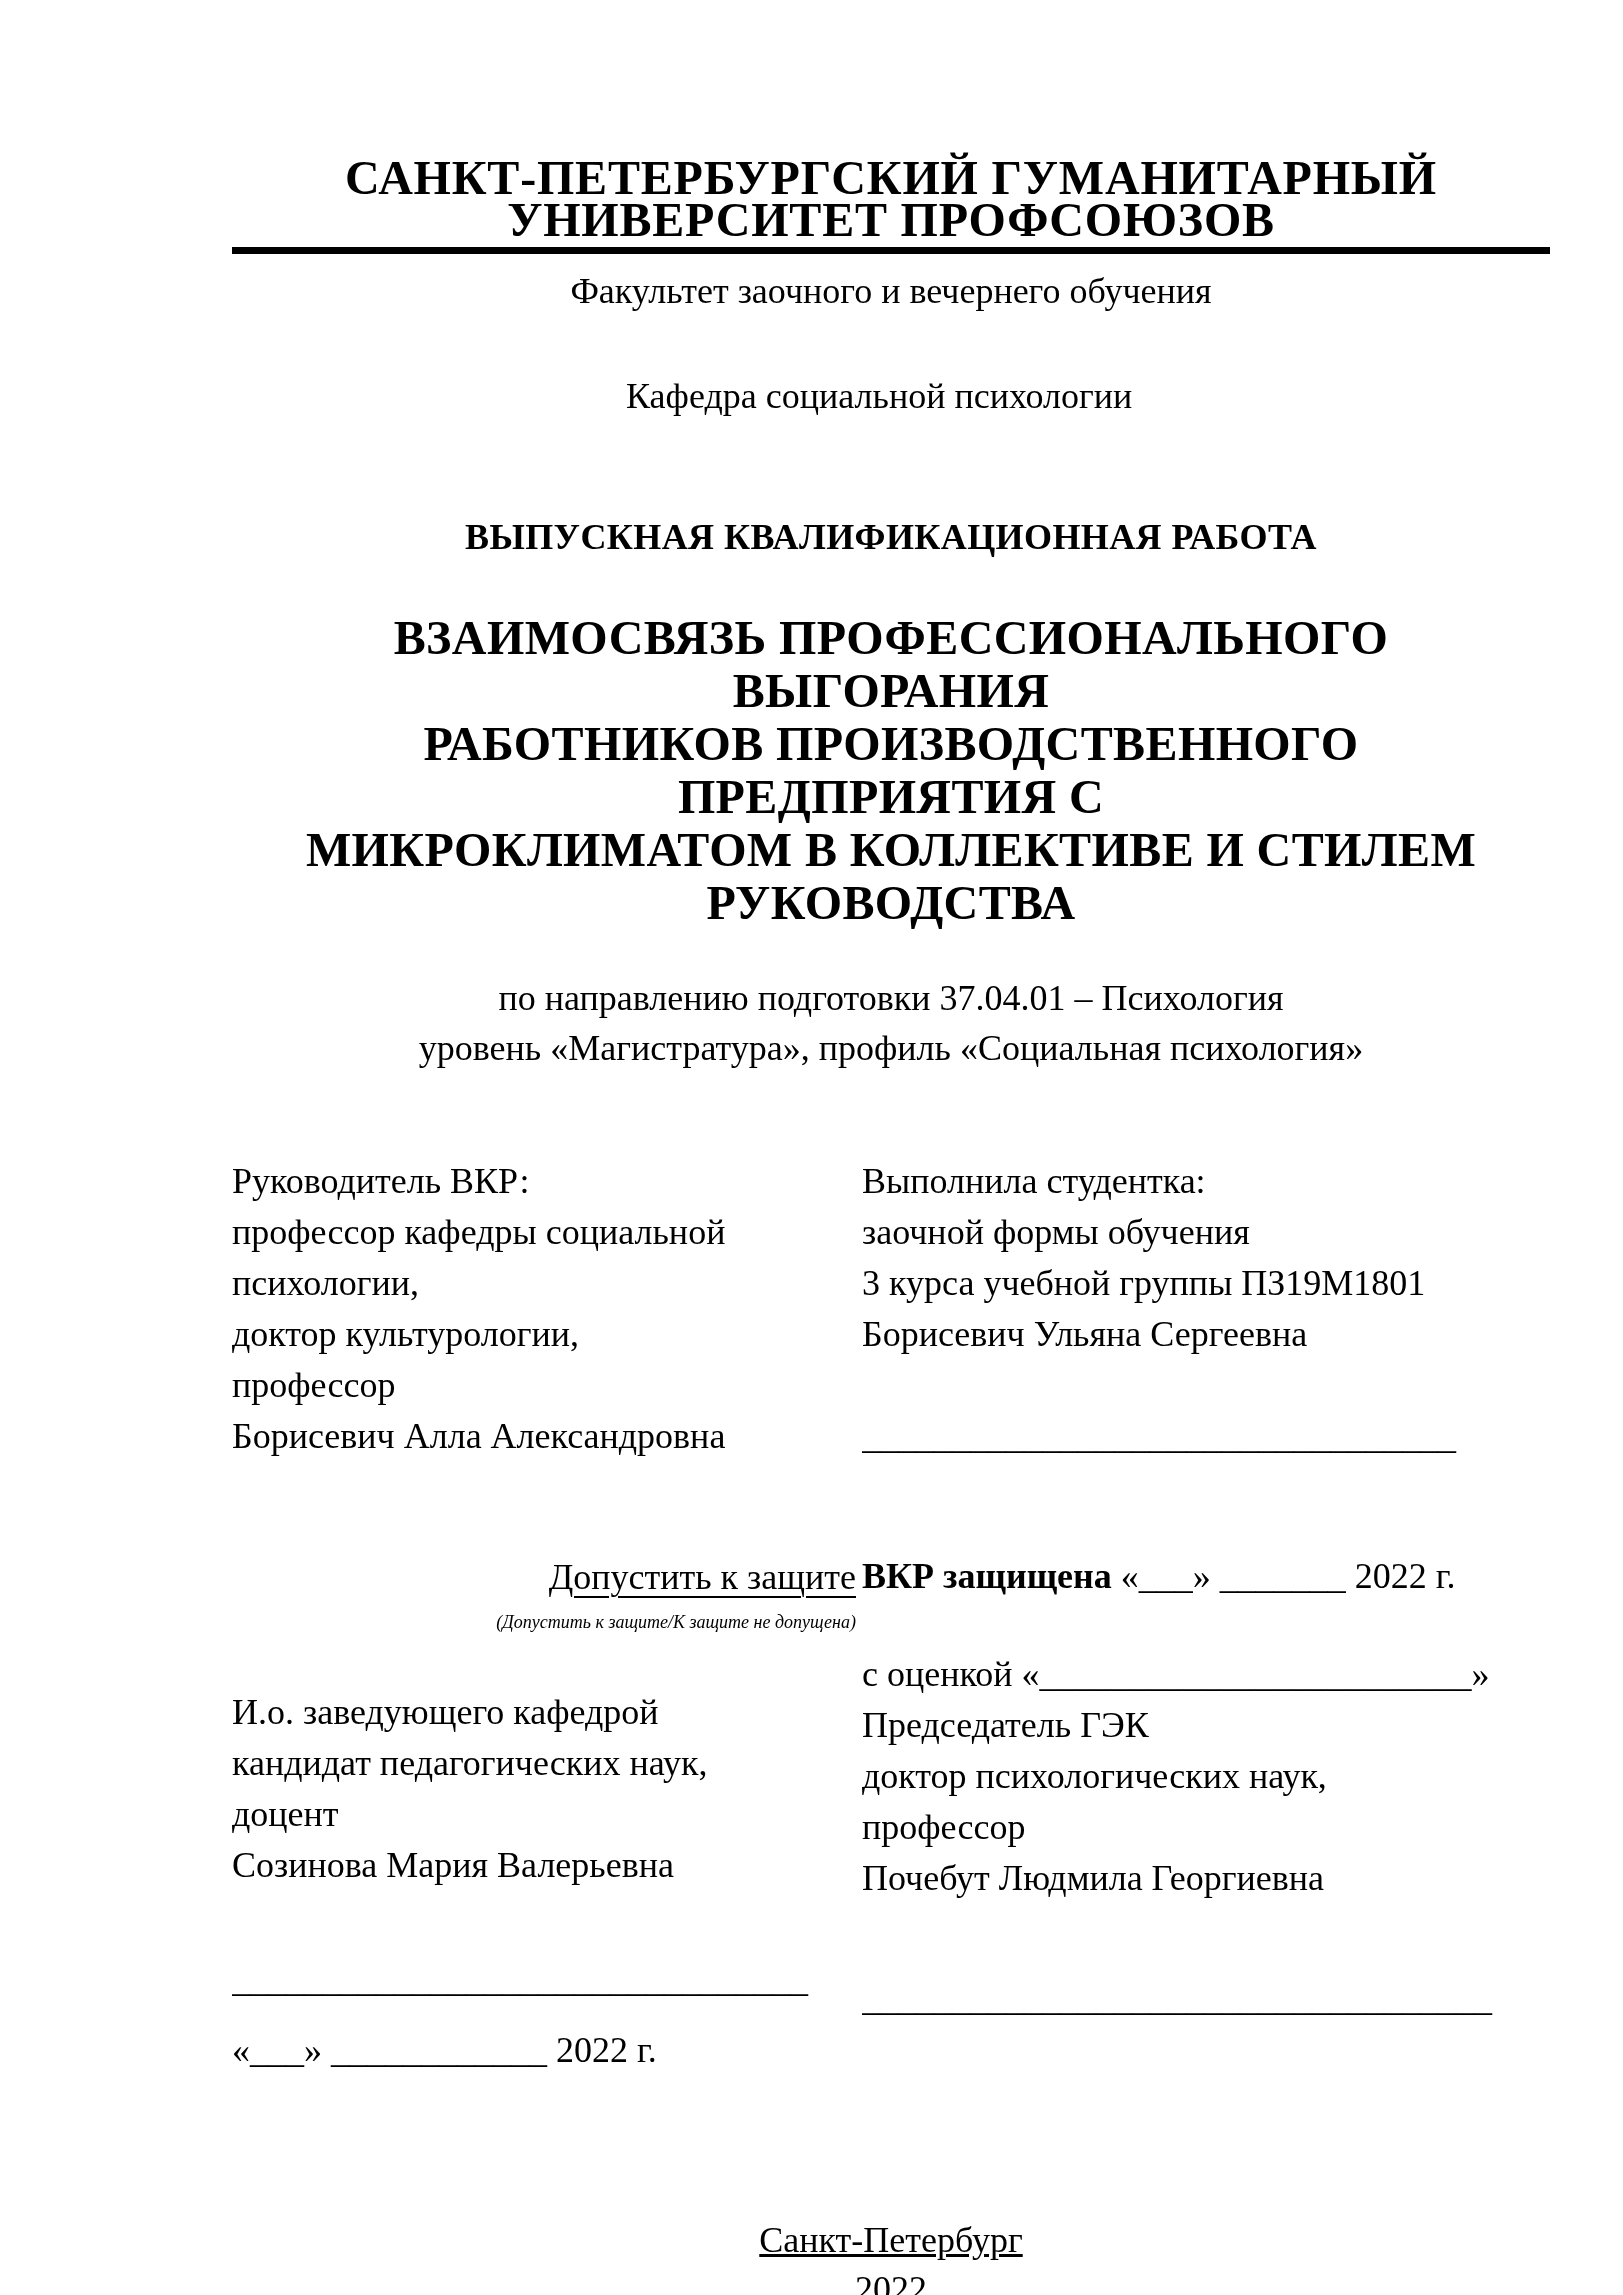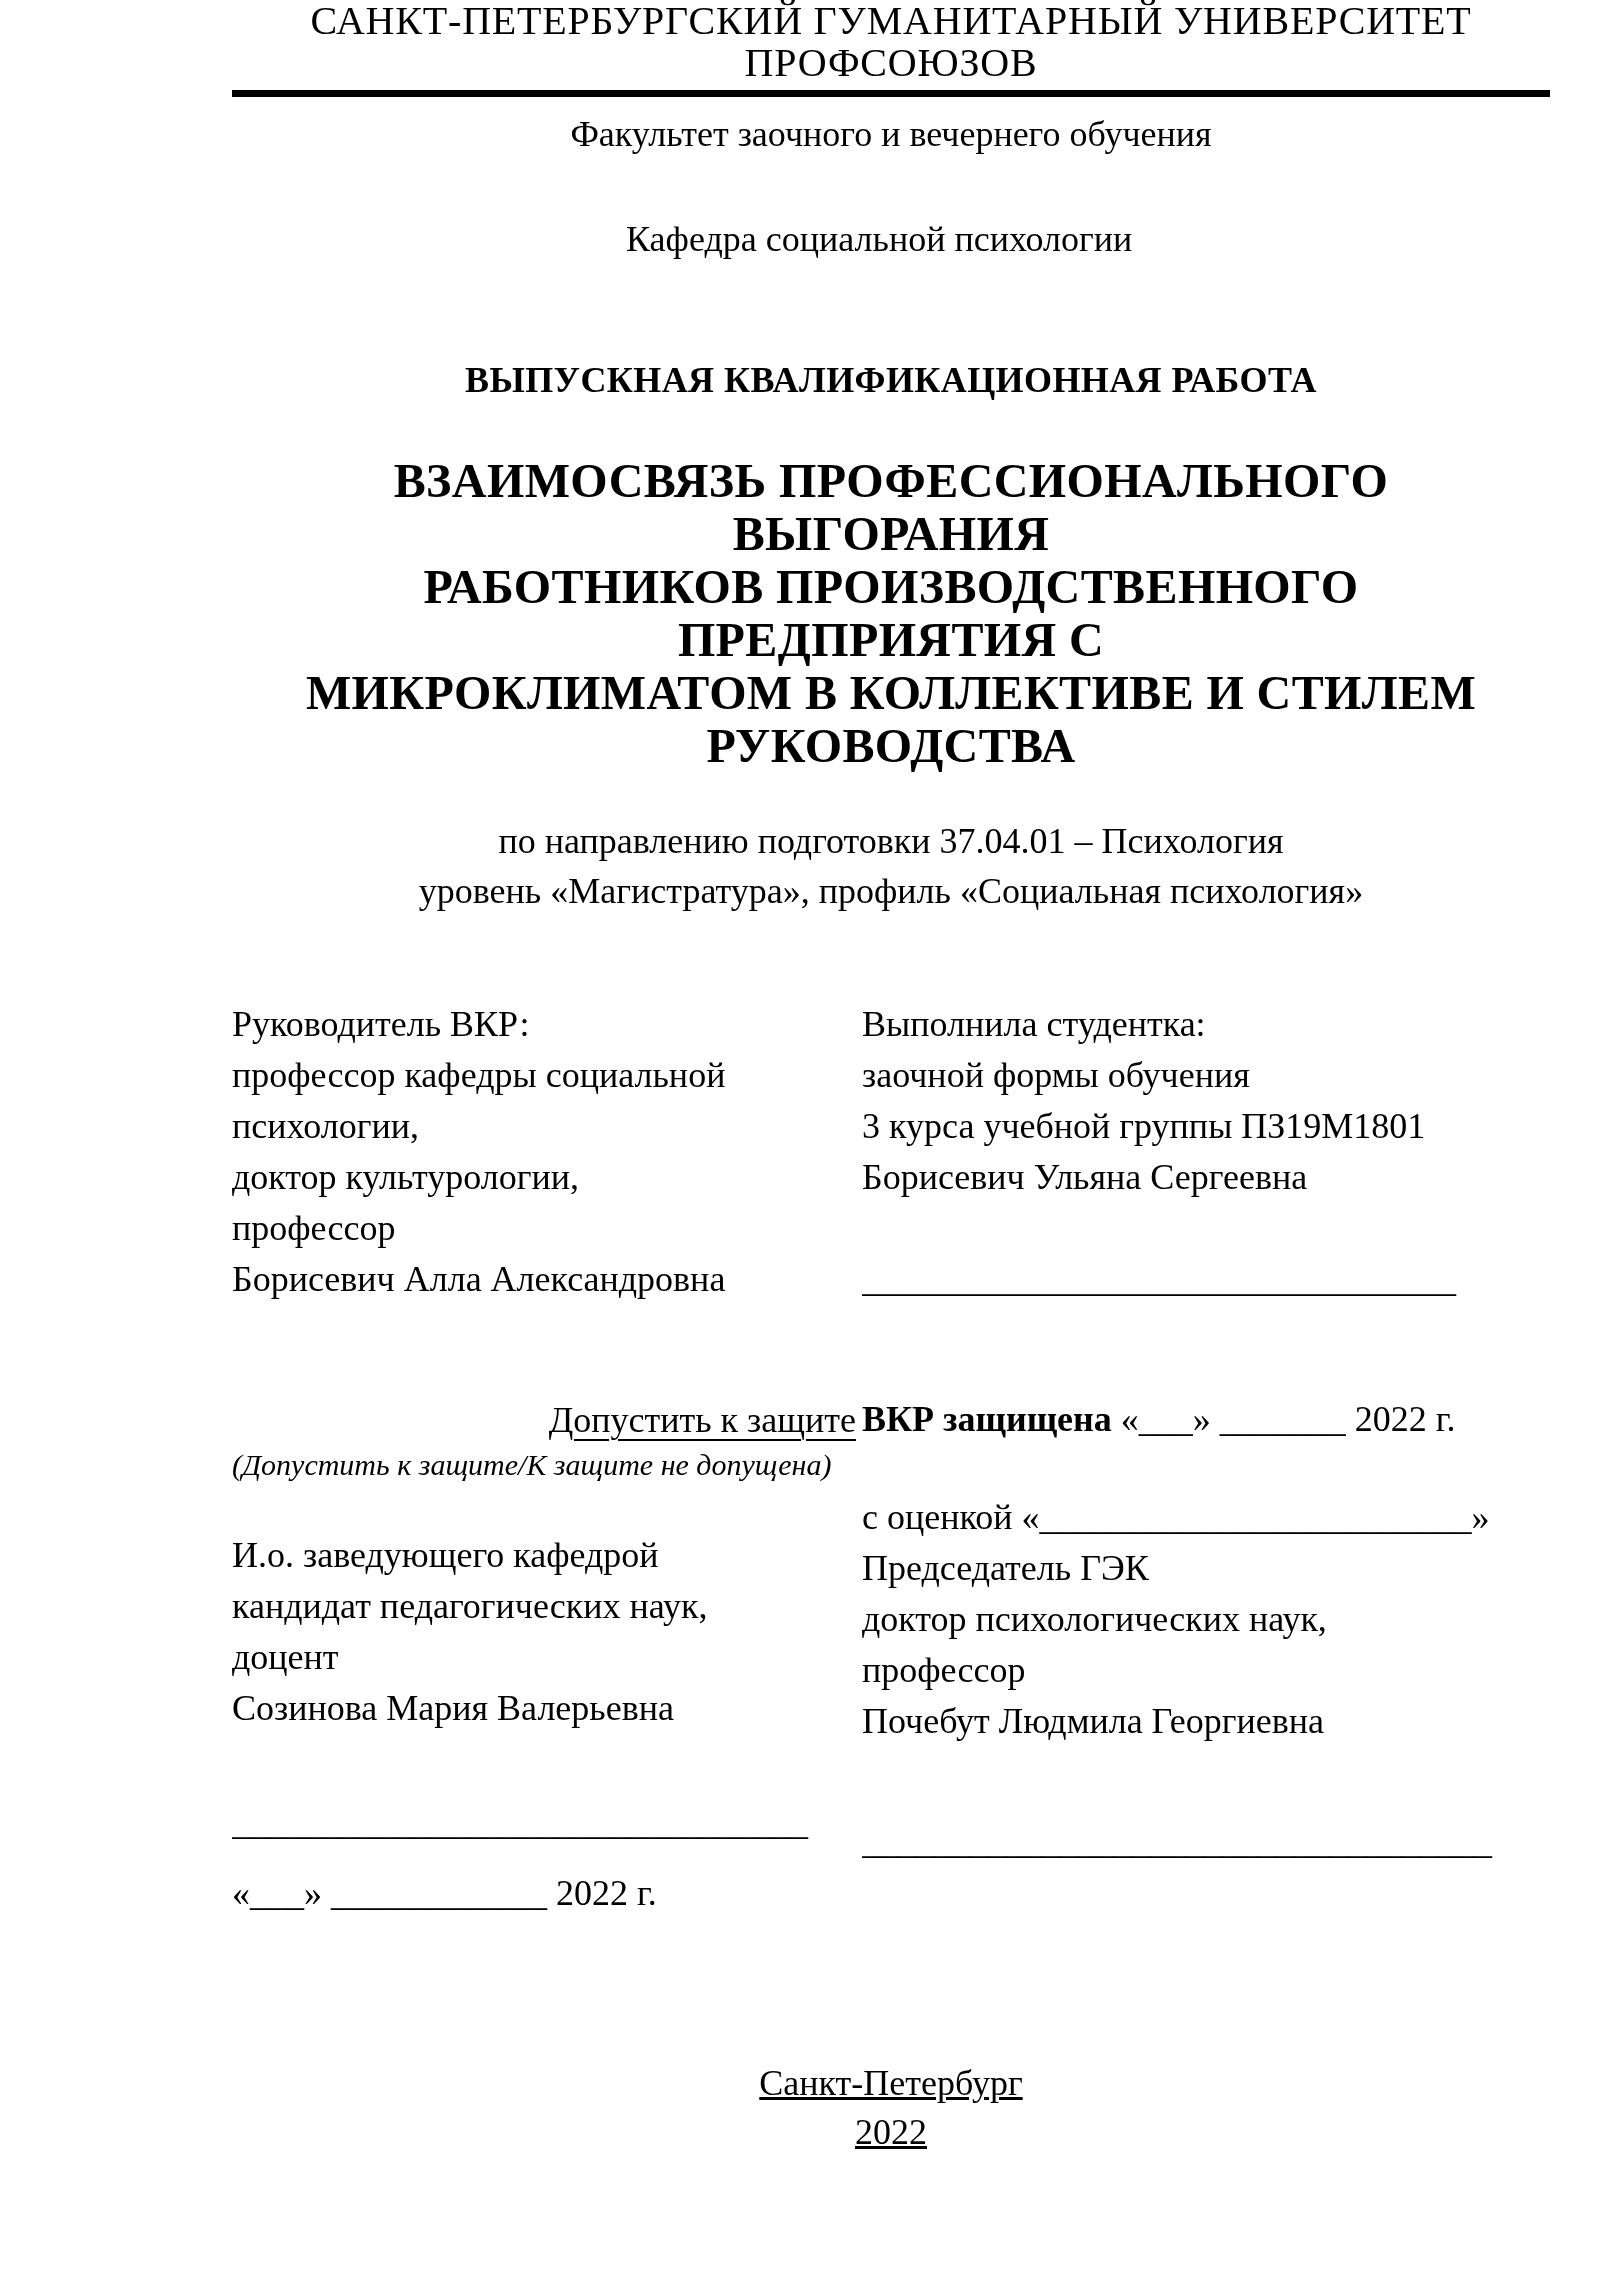--- a/index.html
+++ b/index.html
@@ -15,23 +15,24 @@
     color: #000000;
     font-family: "Liberation Serif", "DejaVu Serif", serif;
     font-size: 36px;
     box-sizing: border-box;
     padding: 0 73px 0 232px;
     overflow: hidden;
   }
 
   
   .univ-name {
-    text-align: center;
-    font-weight: normal;
-    font-size: 40px;
+    margin-top: 157px;
+    text-align: center;
+    font-weight: bold;
+    font-size: 48px;
     line-height: 42px;
     letter-spacing: 0.8px;
   }
   .header-rule {
     margin-top: 6.3px;
     border: 0;
     border-top: 7px solid #000000;
   }
   .faculty-line {
     margin-top: 15.7px;
@@ -93,23 +94,23 @@
 
   .admit-title {
     margin-top: 89px;
     text-align: right;
     line-height: 52px;
     text-decoration: underline;
     text-decoration-thickness: 2.4px;
     text-underline-offset: 7px;
   }
   .admit-note {
-    text-align: left;
+    text-align: right;
     font-style: italic;
-    font-size: 30px;
+    font-size: 18px;
     line-height: 38px;
   }
   .official-block {
     margin-top: 46px;
   }
   .sig-left {
     margin-top: 63px;
   }
   .date-line {
     margin-top: 20.4px;

